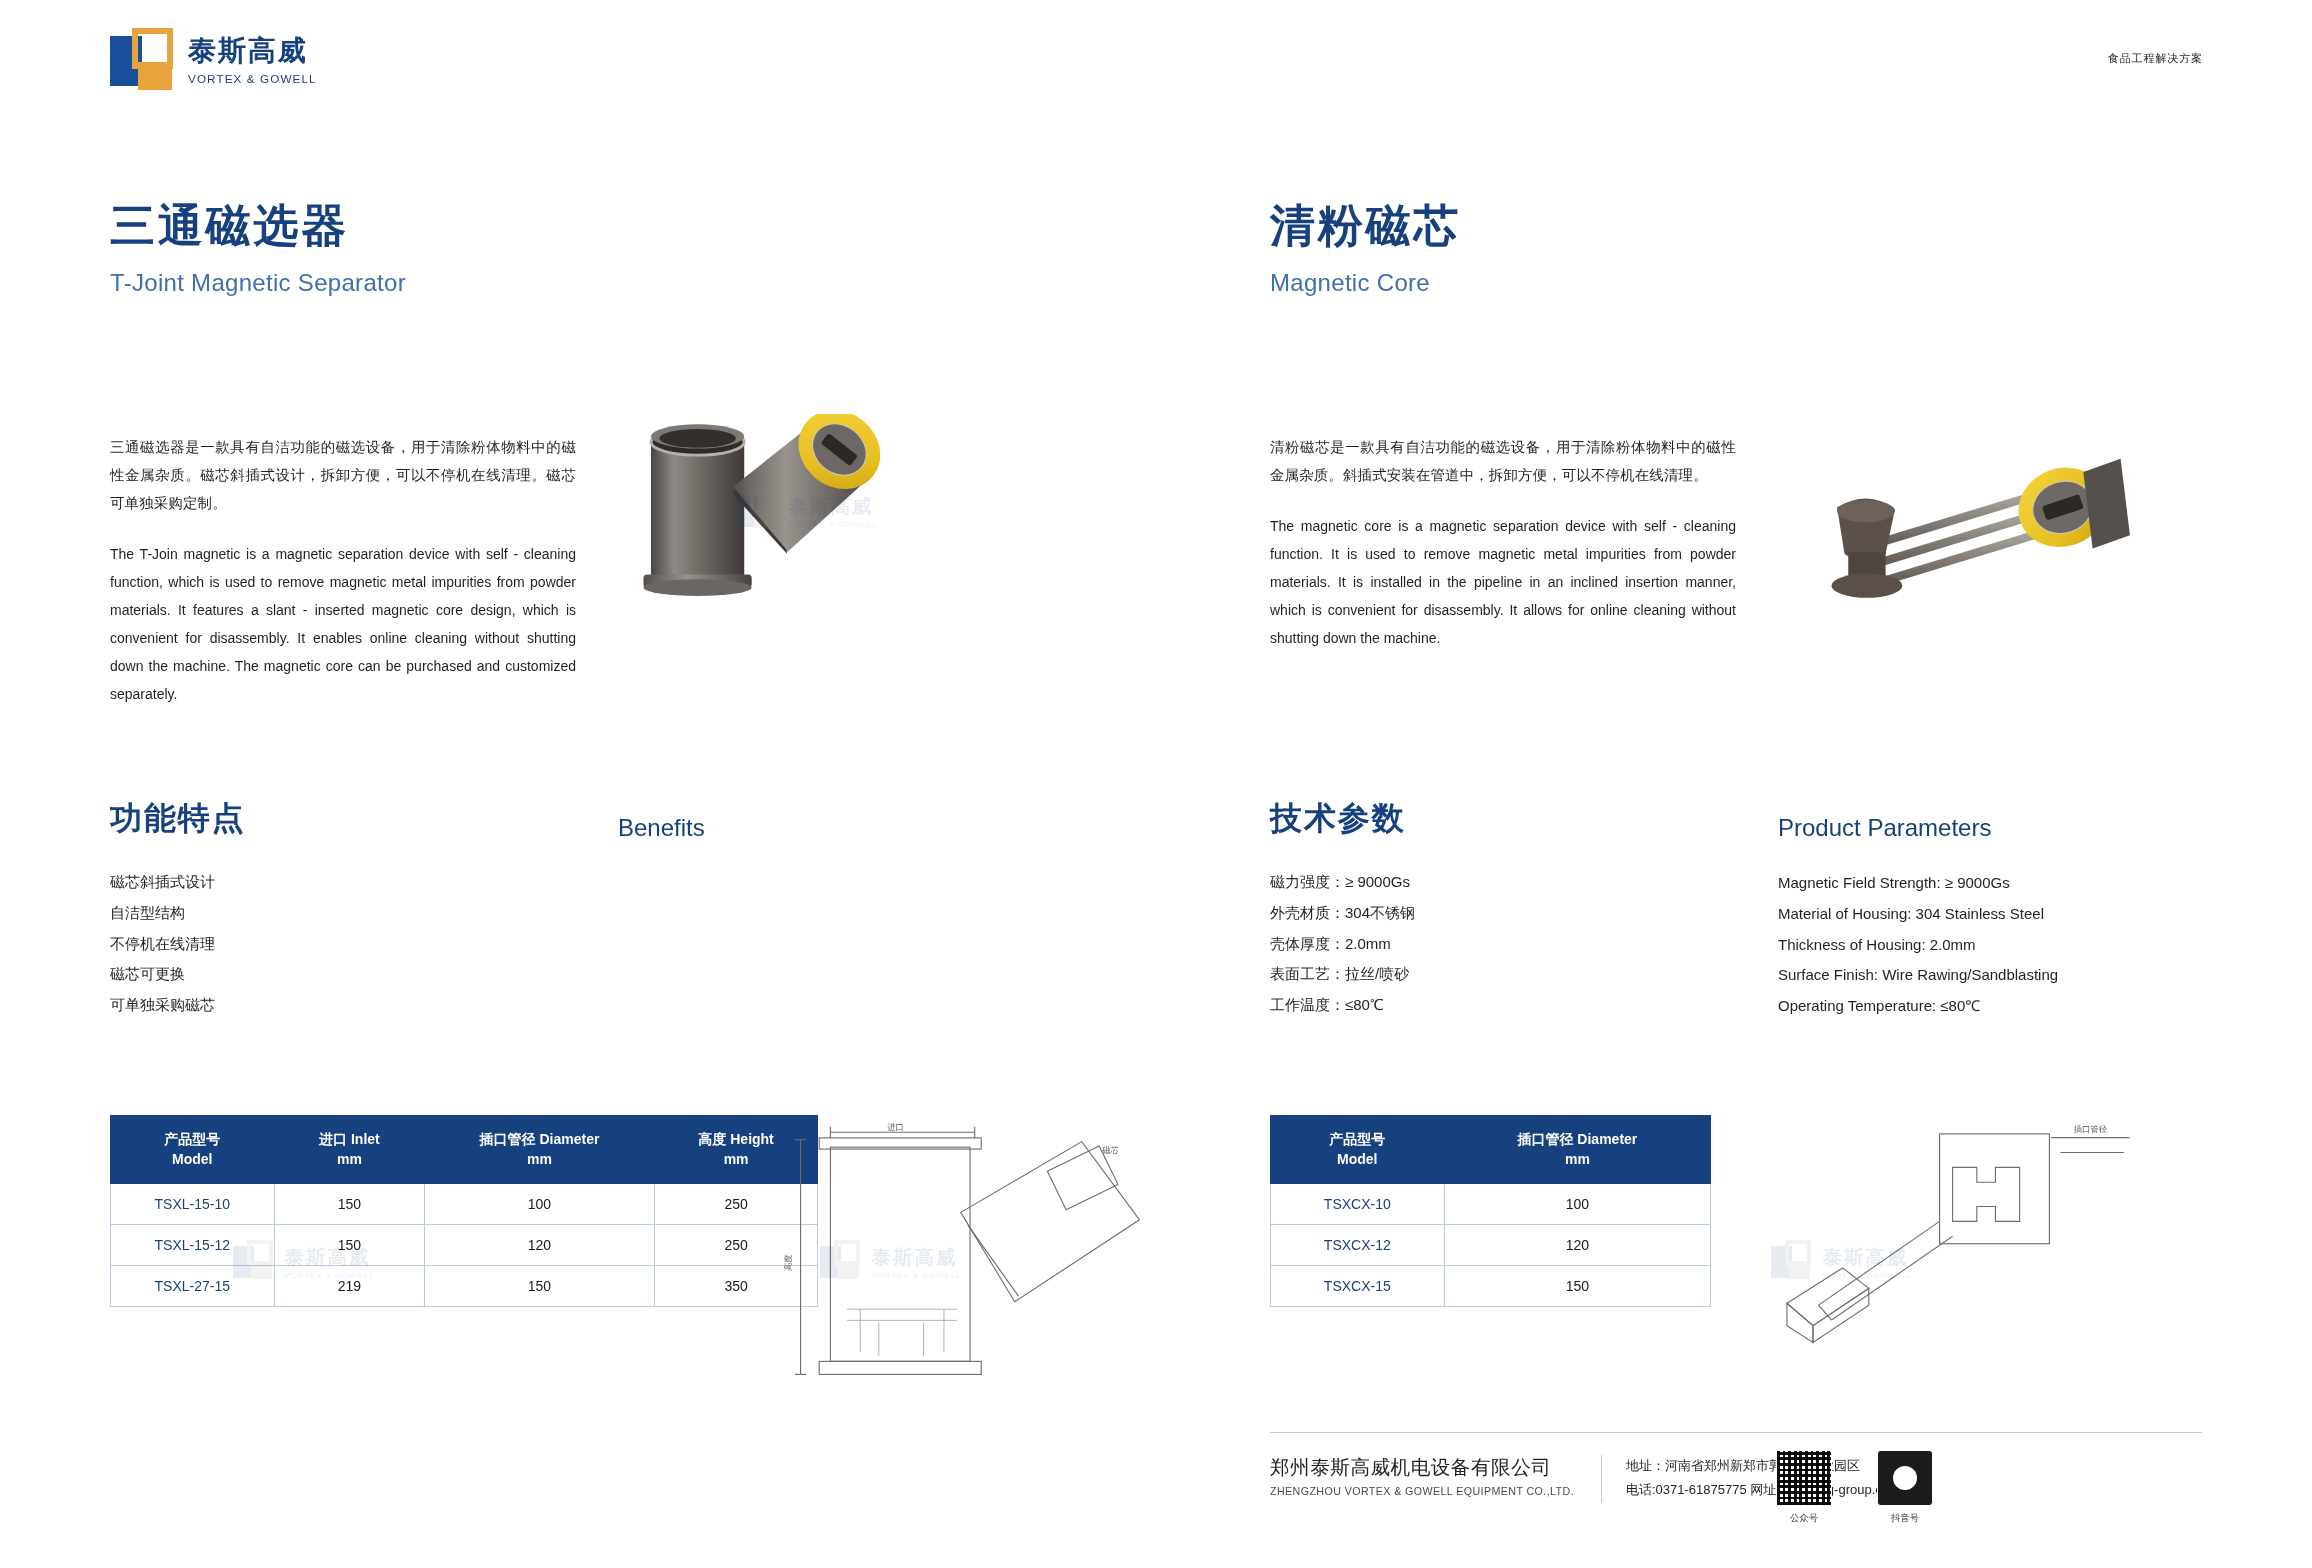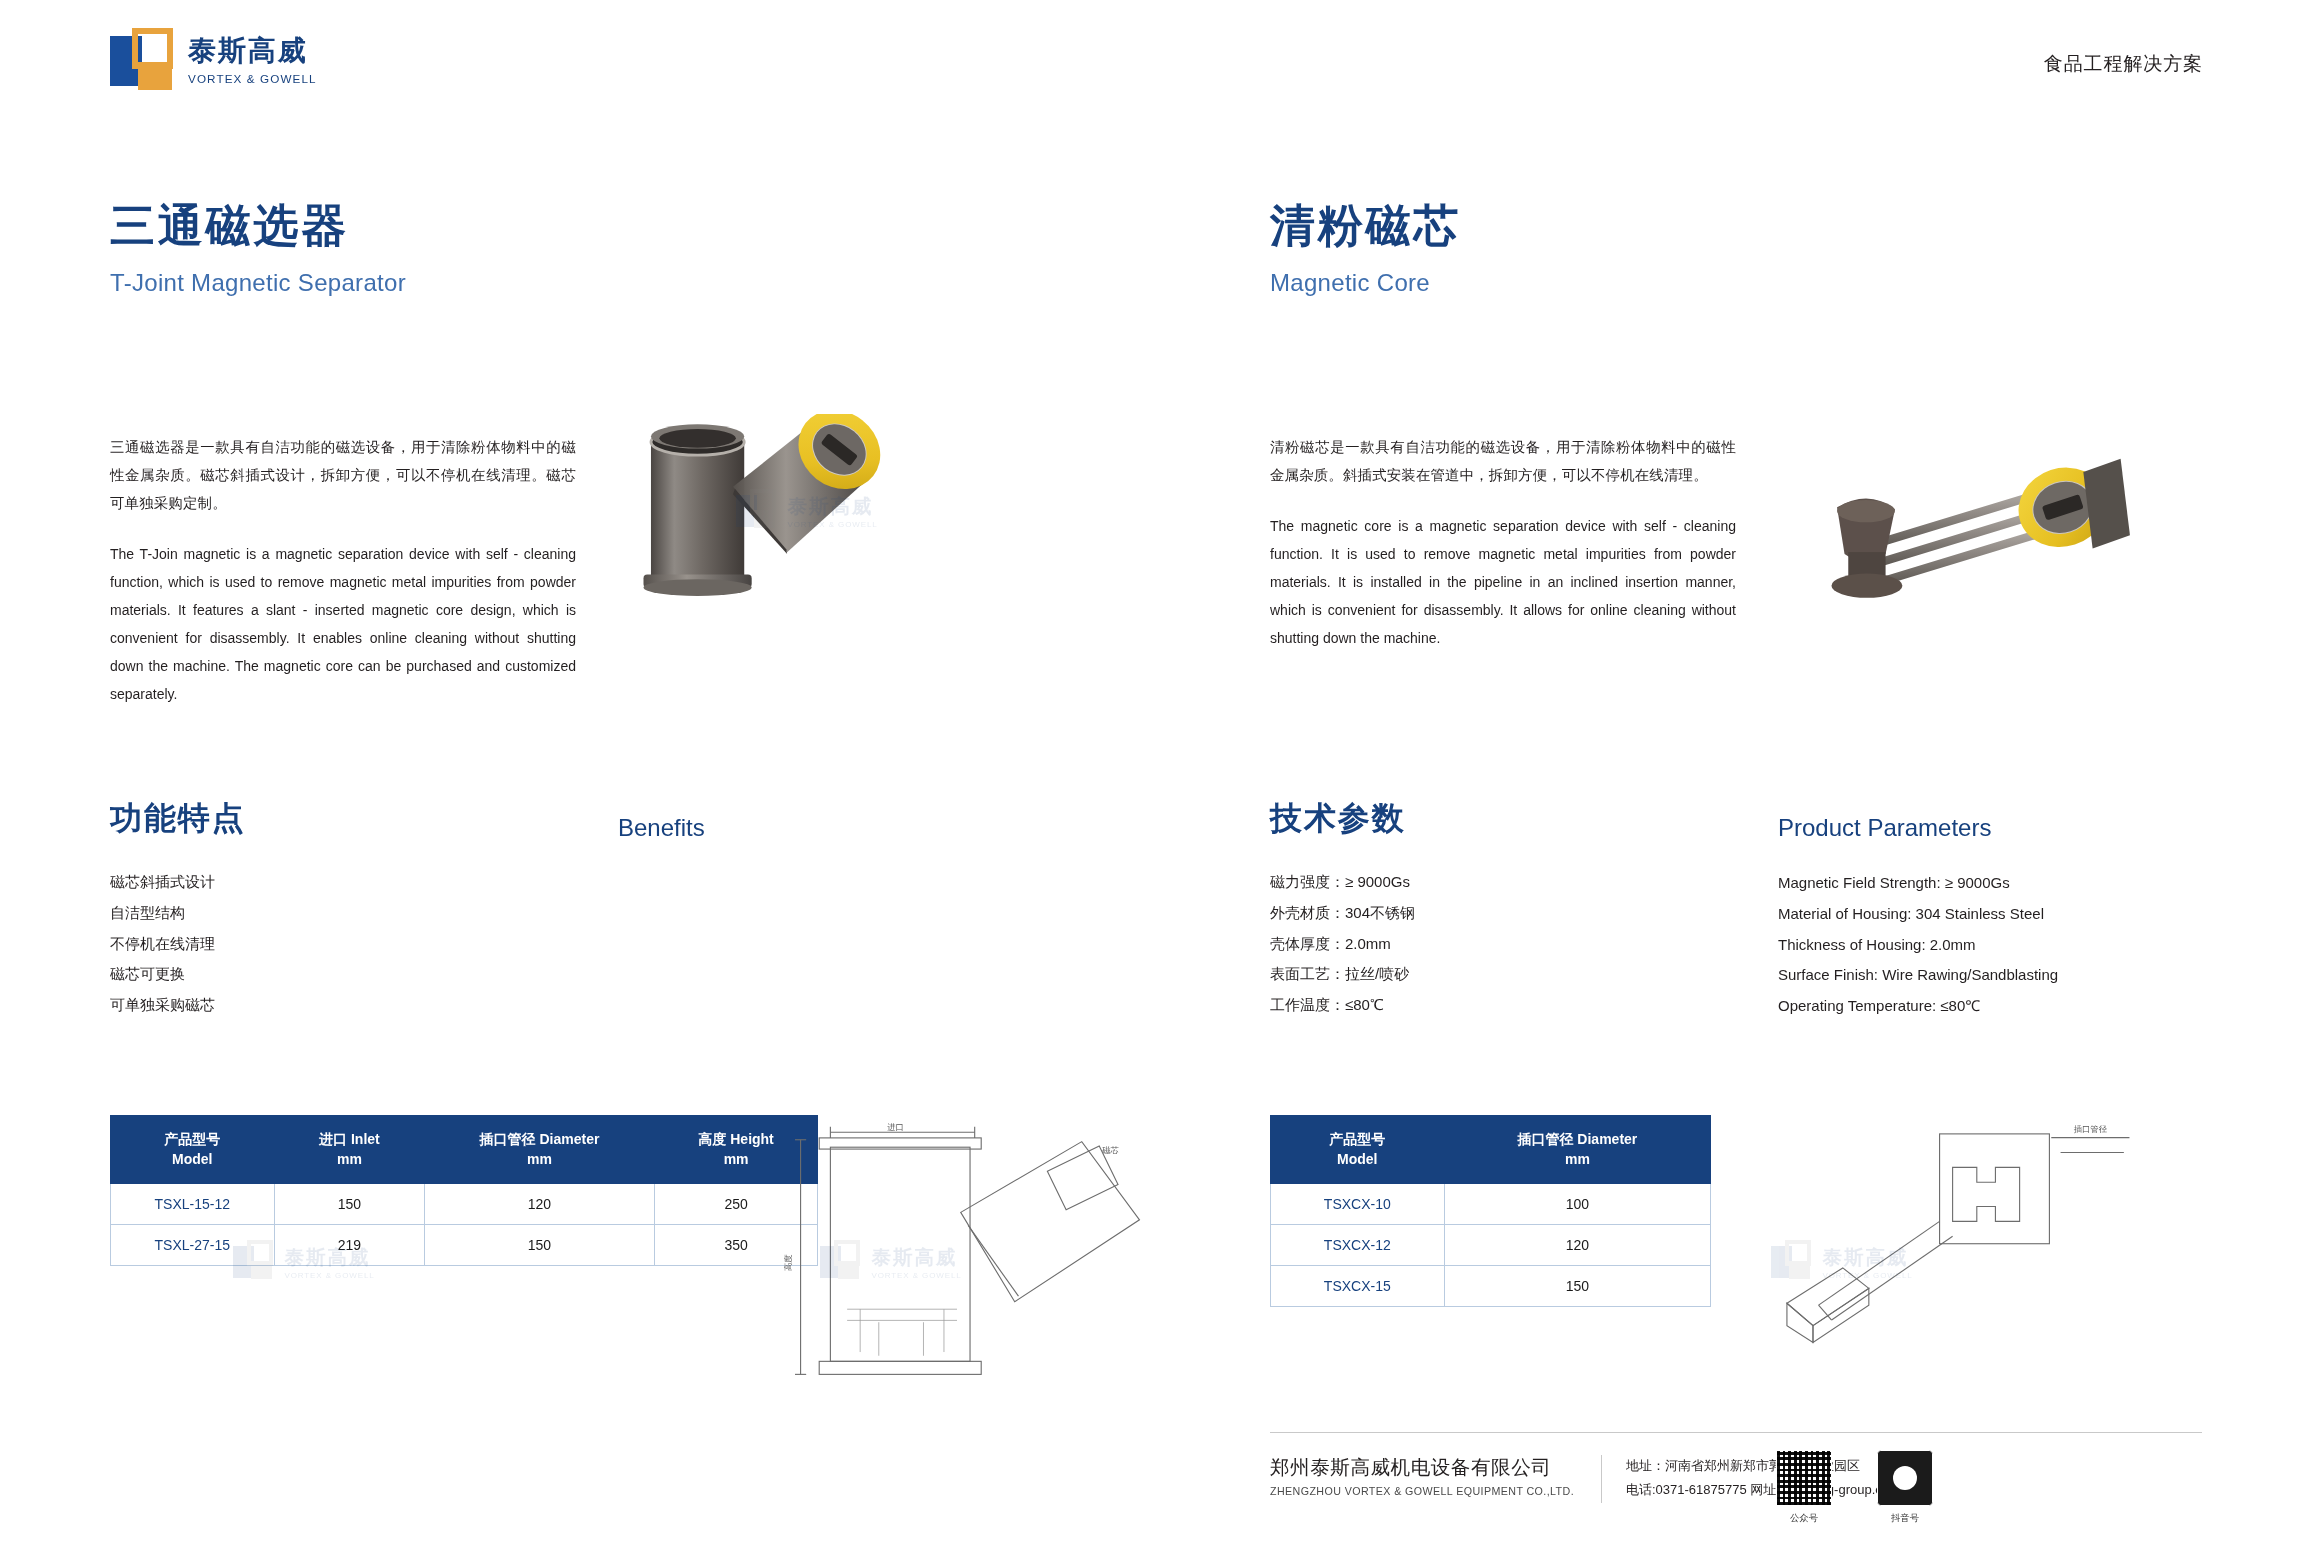--- a/index.html
+++ b/index.html
@@ -77,21 +77,21 @@
   .logo-en {
     font-size: 11.7px;
     color: #17417e;
     letter-spacing: 1.1px;
     margin-top: 4.7px;
   }
   .header-right {
     position: absolute;
     right: 110px;
     top: 51px;
-    font-size: 19px;
+    font-size: 11px;
     color: #231f20;
     letter-spacing: 0.9px;
   }
 
   
   .col {
     position: absolute;
     top: 200px;
   }
   .col-left { left: 110px; width: 1007px; }
@@ -470,20 +470,26 @@
 mm</span>
           </th>
           <th style="width:144px;">
             <span style="white-space:pre-line;">高度 Height
 mm</span>
           </th>
         </tr>
       </thead>
       <tbody>
         <tr>
+          <td class="model">TSXL-15-10</td>
+          <td>150</td>
+          <td>100</td>
+          <td>250</td>
+        </tr>
+        <tr>
           <td class="model">TSXL-15-12</td>
           <td>150</td>
           <td>120</td>
           <td>250</td>
         </tr>
         <tr>
           <td class="model">TSXL-27-15</td>
           <td>219</td>
           <td>150</td>
           <td>350</td>

